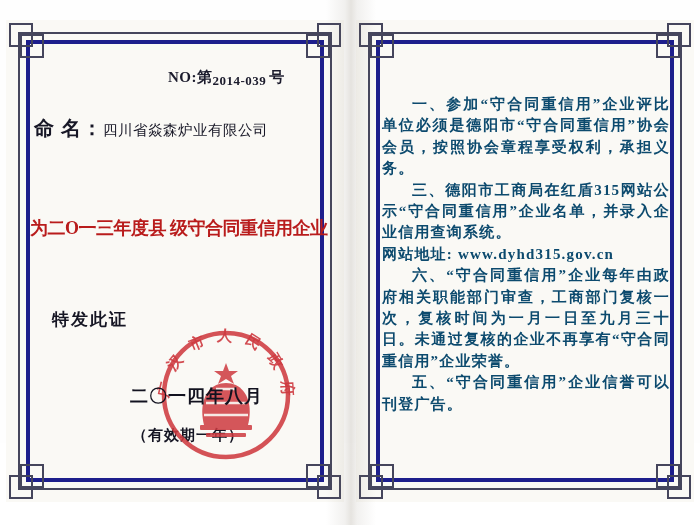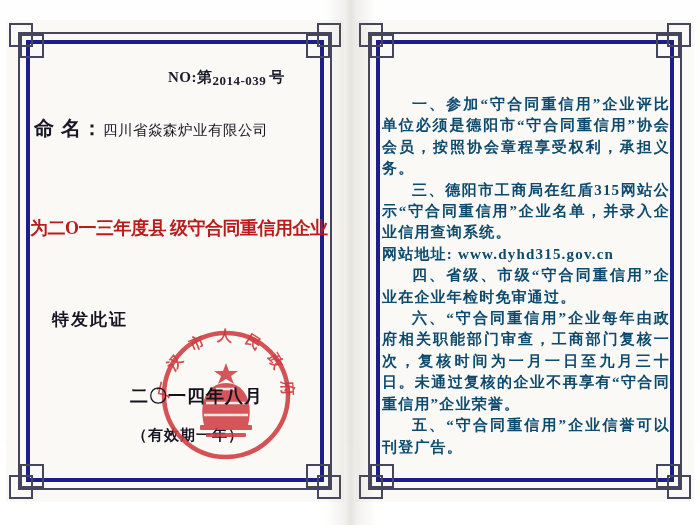--- a/index.html
+++ b/index.html
@@ -165,20 +165,19 @@
     <div class="sq bl-a"></div>
     <div class="sq bl-b"></div>
     <div class="sq br-a"></div>
     <div class="sq br-b"></div>
 
 
     <div class="notice-body">
       <p>一、参加“守合同重信用”企业评比单位必须是德阳市“守合同重信用”协会会员，按照协会章程享受权利，承担义务。</p>
       <p>三、德阳市工商局在红盾315网站公示“守合同重信用”企业名单，并录入企业信用查询系统。</p>
       <p class="website">网站地址: www.dyhd315.gov.cn</p>
-      <p>四、省级、市级“守合同重信用”企业在企业年检时免审通过。</p>
       <p>六、“守合同重信用”企业每年由政府相关职能部门审查，工商部门复核一次，复核时间为一月一日至九月三十日。未通过复核的企业不再享有“守合同重信用”企业荣誉。</p>
       <p>五、“守合同重信用”企业信誉可以刊登广告。</p>
     </div>
   </div>
 
   <div class="fold"></div>
 </div>
 
 </body></html>

